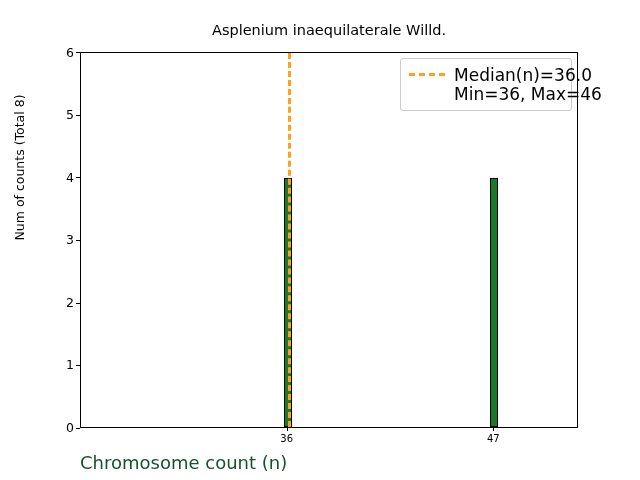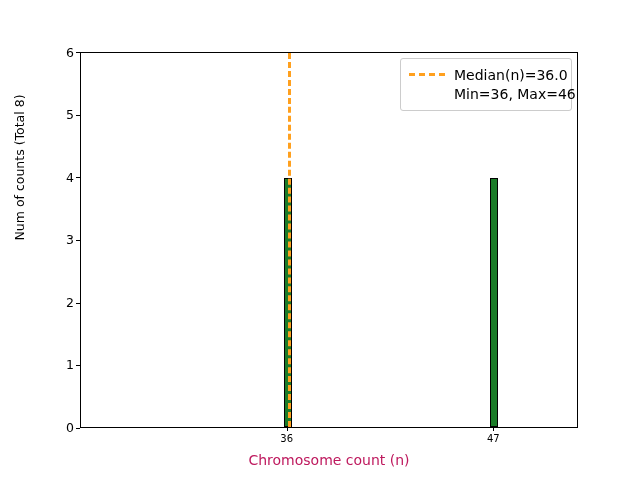--- a/index.html
+++ b/index.html
@@ -116,23 +116,23 @@
     top: 427px;
     width: 0;
     height: 3.5px;
     border-left: 1.1px solid #000000;
   }
   #xlabel {
     position: absolute;
     left: 80px;
     top: 452px;
     width: 498px;
-    text-align: center;
-    font-size: 14px;
-    color: #be185d;
+    text-align: left;
+    font-size: 18px;
+    color: #14532d;
     white-space: nowrap;
   }
 
   
   #legend {
     position: absolute;
     left: 400px;
     top: 58px;
     width: 172px;
     box-sizing: border-box;
@@ -150,30 +150,31 @@
     width: 36px;
     height: 0;
     border-top: 3px dashed #ffa01e;
     margin-right: 9px;
     flex: 0 0 36px;
   }
   .legend-swatch.blank {
     border-top: 3px dashed transparent;
   }
   .legend-text {
-    font-size: 14px;
+    font-size: 17px;
     color: #000000;
     white-space: nowrap;
   }
 </style>
 </head>
 <body>
 
 <div id="figure">
 
+  <div id="chart-title">Asplenium inaequilaterale Willd.</div>
 
   <div id="ytick-labels">
     <div class="ytick-label" style="left:44px; top:45px;">6</div>
     <div class="ytick-label" style="left:44px; top:107px;">5</div>
     <div class="ytick-label" style="left:44px; top:170px;">4</div>
     <div class="ytick-label" style="left:44px; top:232px;">3</div>
     <div class="ytick-label" style="left:44px; top:295px;">2</div>
     <div class="ytick-label" style="left:44px; top:357px;">1</div>
     <div class="ytick-label" style="left:44px; top:420px;">0</div>
 

